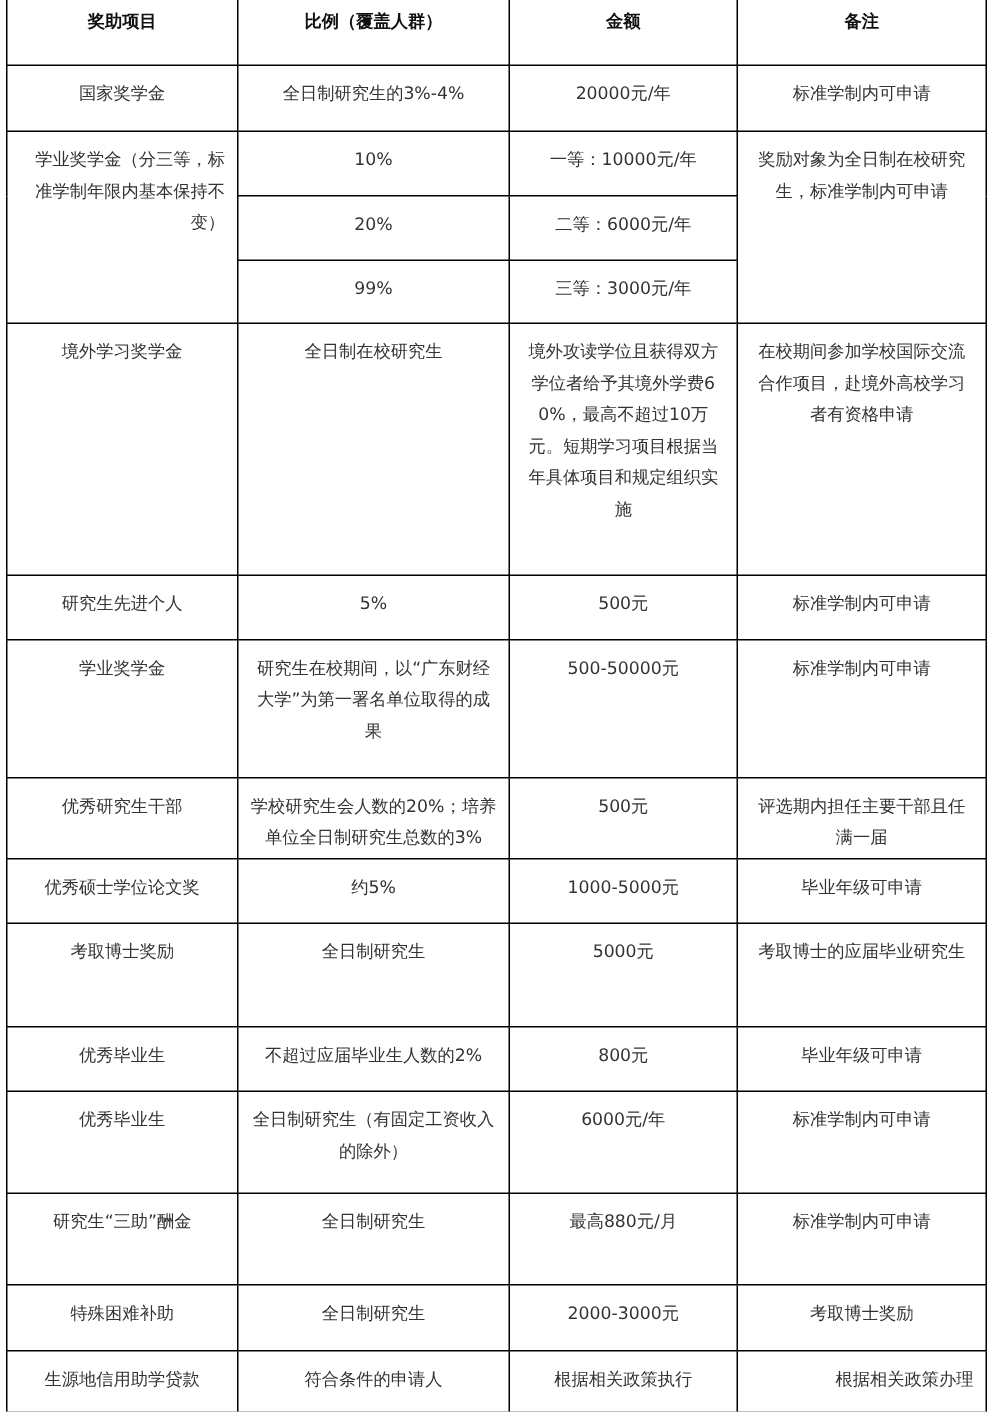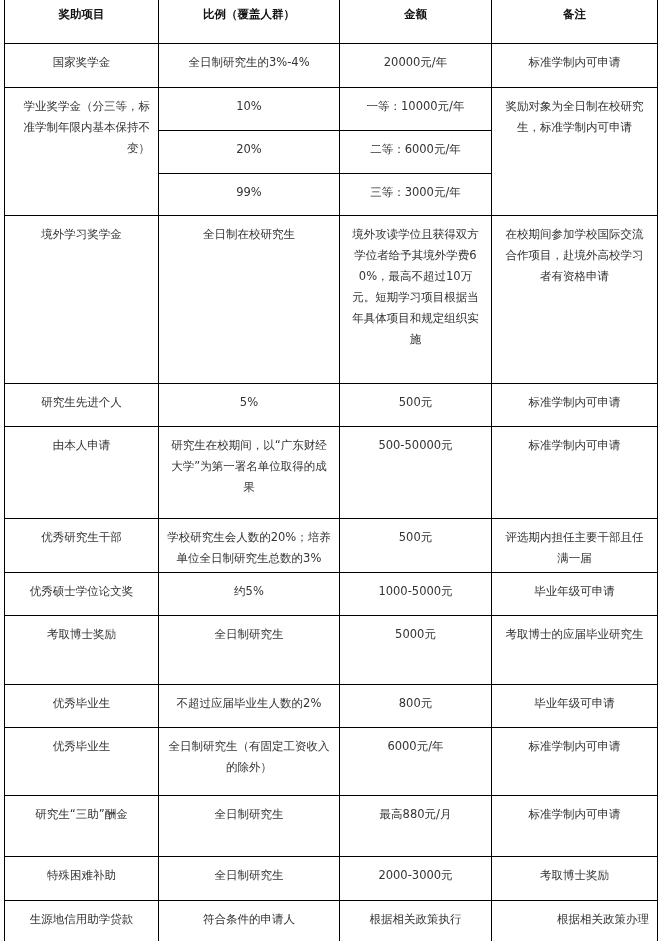--- a/index.html
+++ b/index.html
@@ -57,21 +57,21 @@
     <td>境外攻读学位且获得双方学位者给予其境外学费60%，最高不超过10万元。短期学习项目根据当年具体项目和规定组织实施</td>
     <td>在校期间参加学校国际交流合作项目，赴境外高校学习者有资格申请</td>
   </tr>
   <tr style="height:43px">
     <td>研究生先进个人</td>
     <td>5%</td>
     <td>500元</td>
     <td>标准学制内可申请</td>
   </tr>
   <tr style="height:92px">
-    <td>由本人申请</td>
+    <td>学业奖学金</td>
     <td>研究生在校期间，以“广东财经大学”为第一署名单位取得的成果</td>
     <td>500-50000元</td>
     <td>标准学制内可申请</td>
   </tr>
   <tr style="height:54px">
     <td>优秀研究生干部</td>
     <td>学校研究生会人数的20%；培养单位全日制研究生总数的3%</td>
     <td>500元</td>
     <td>评选期内担任主要干部且任满一届</td>
   </tr>

